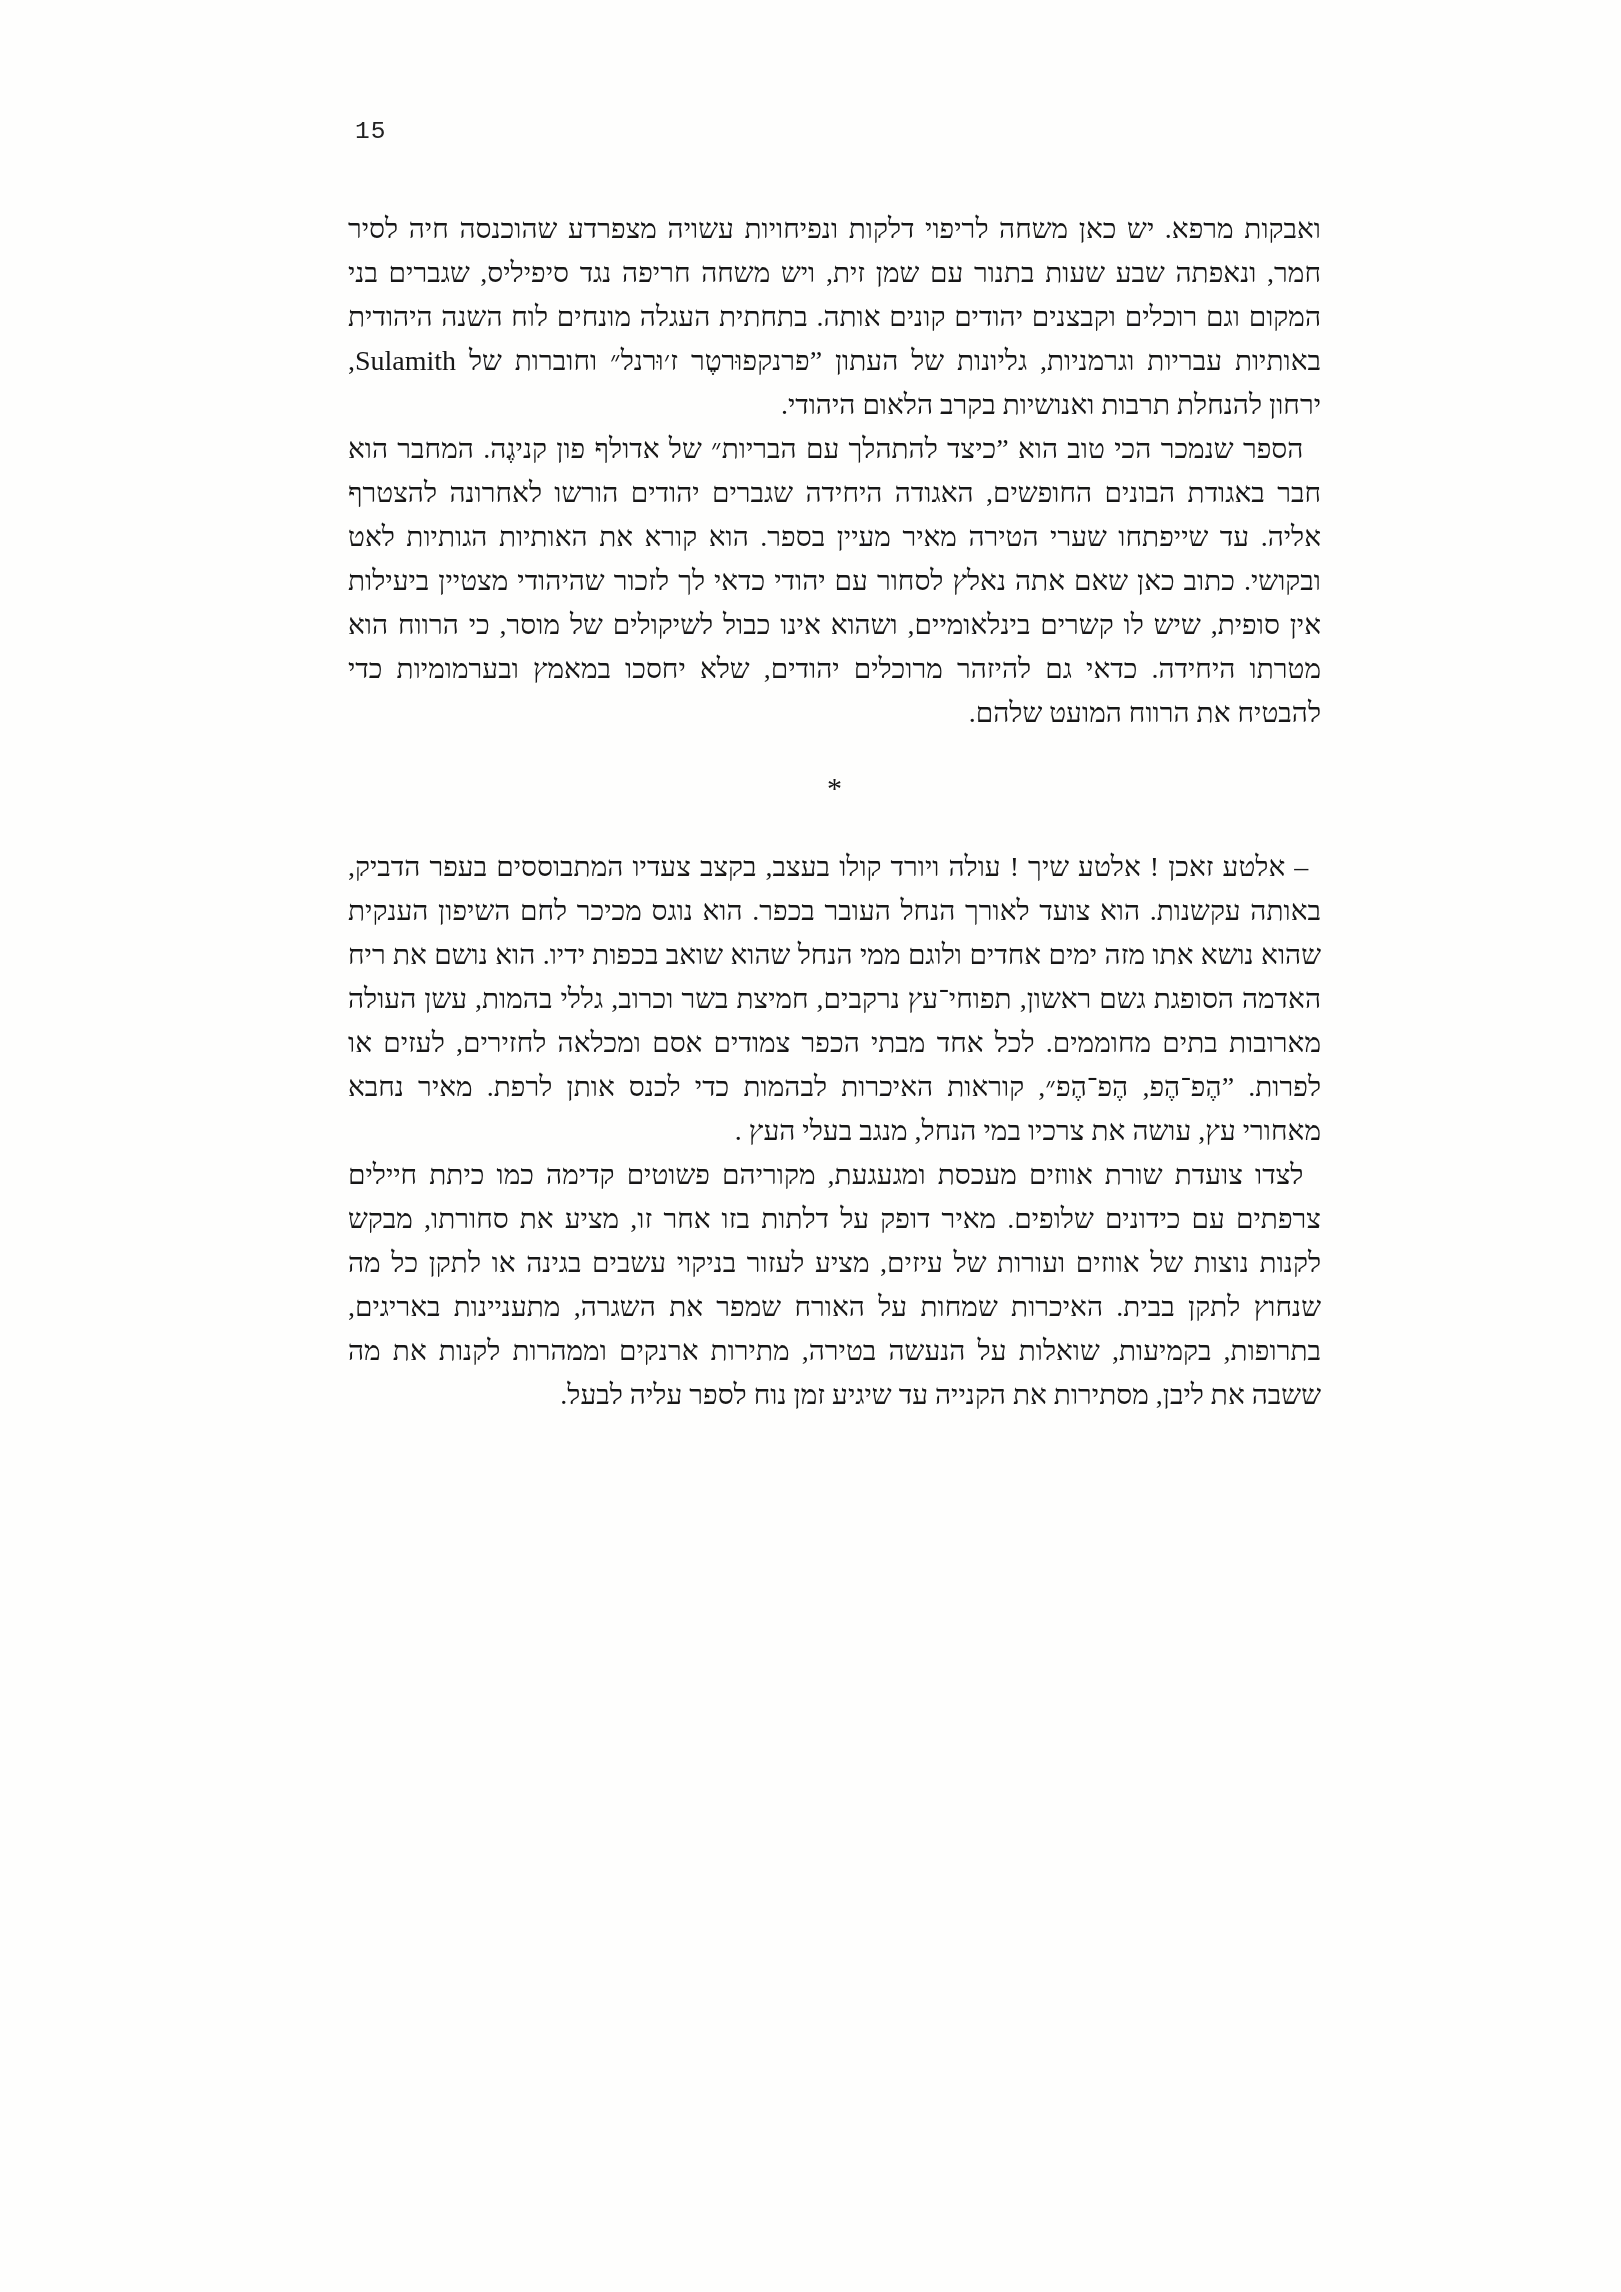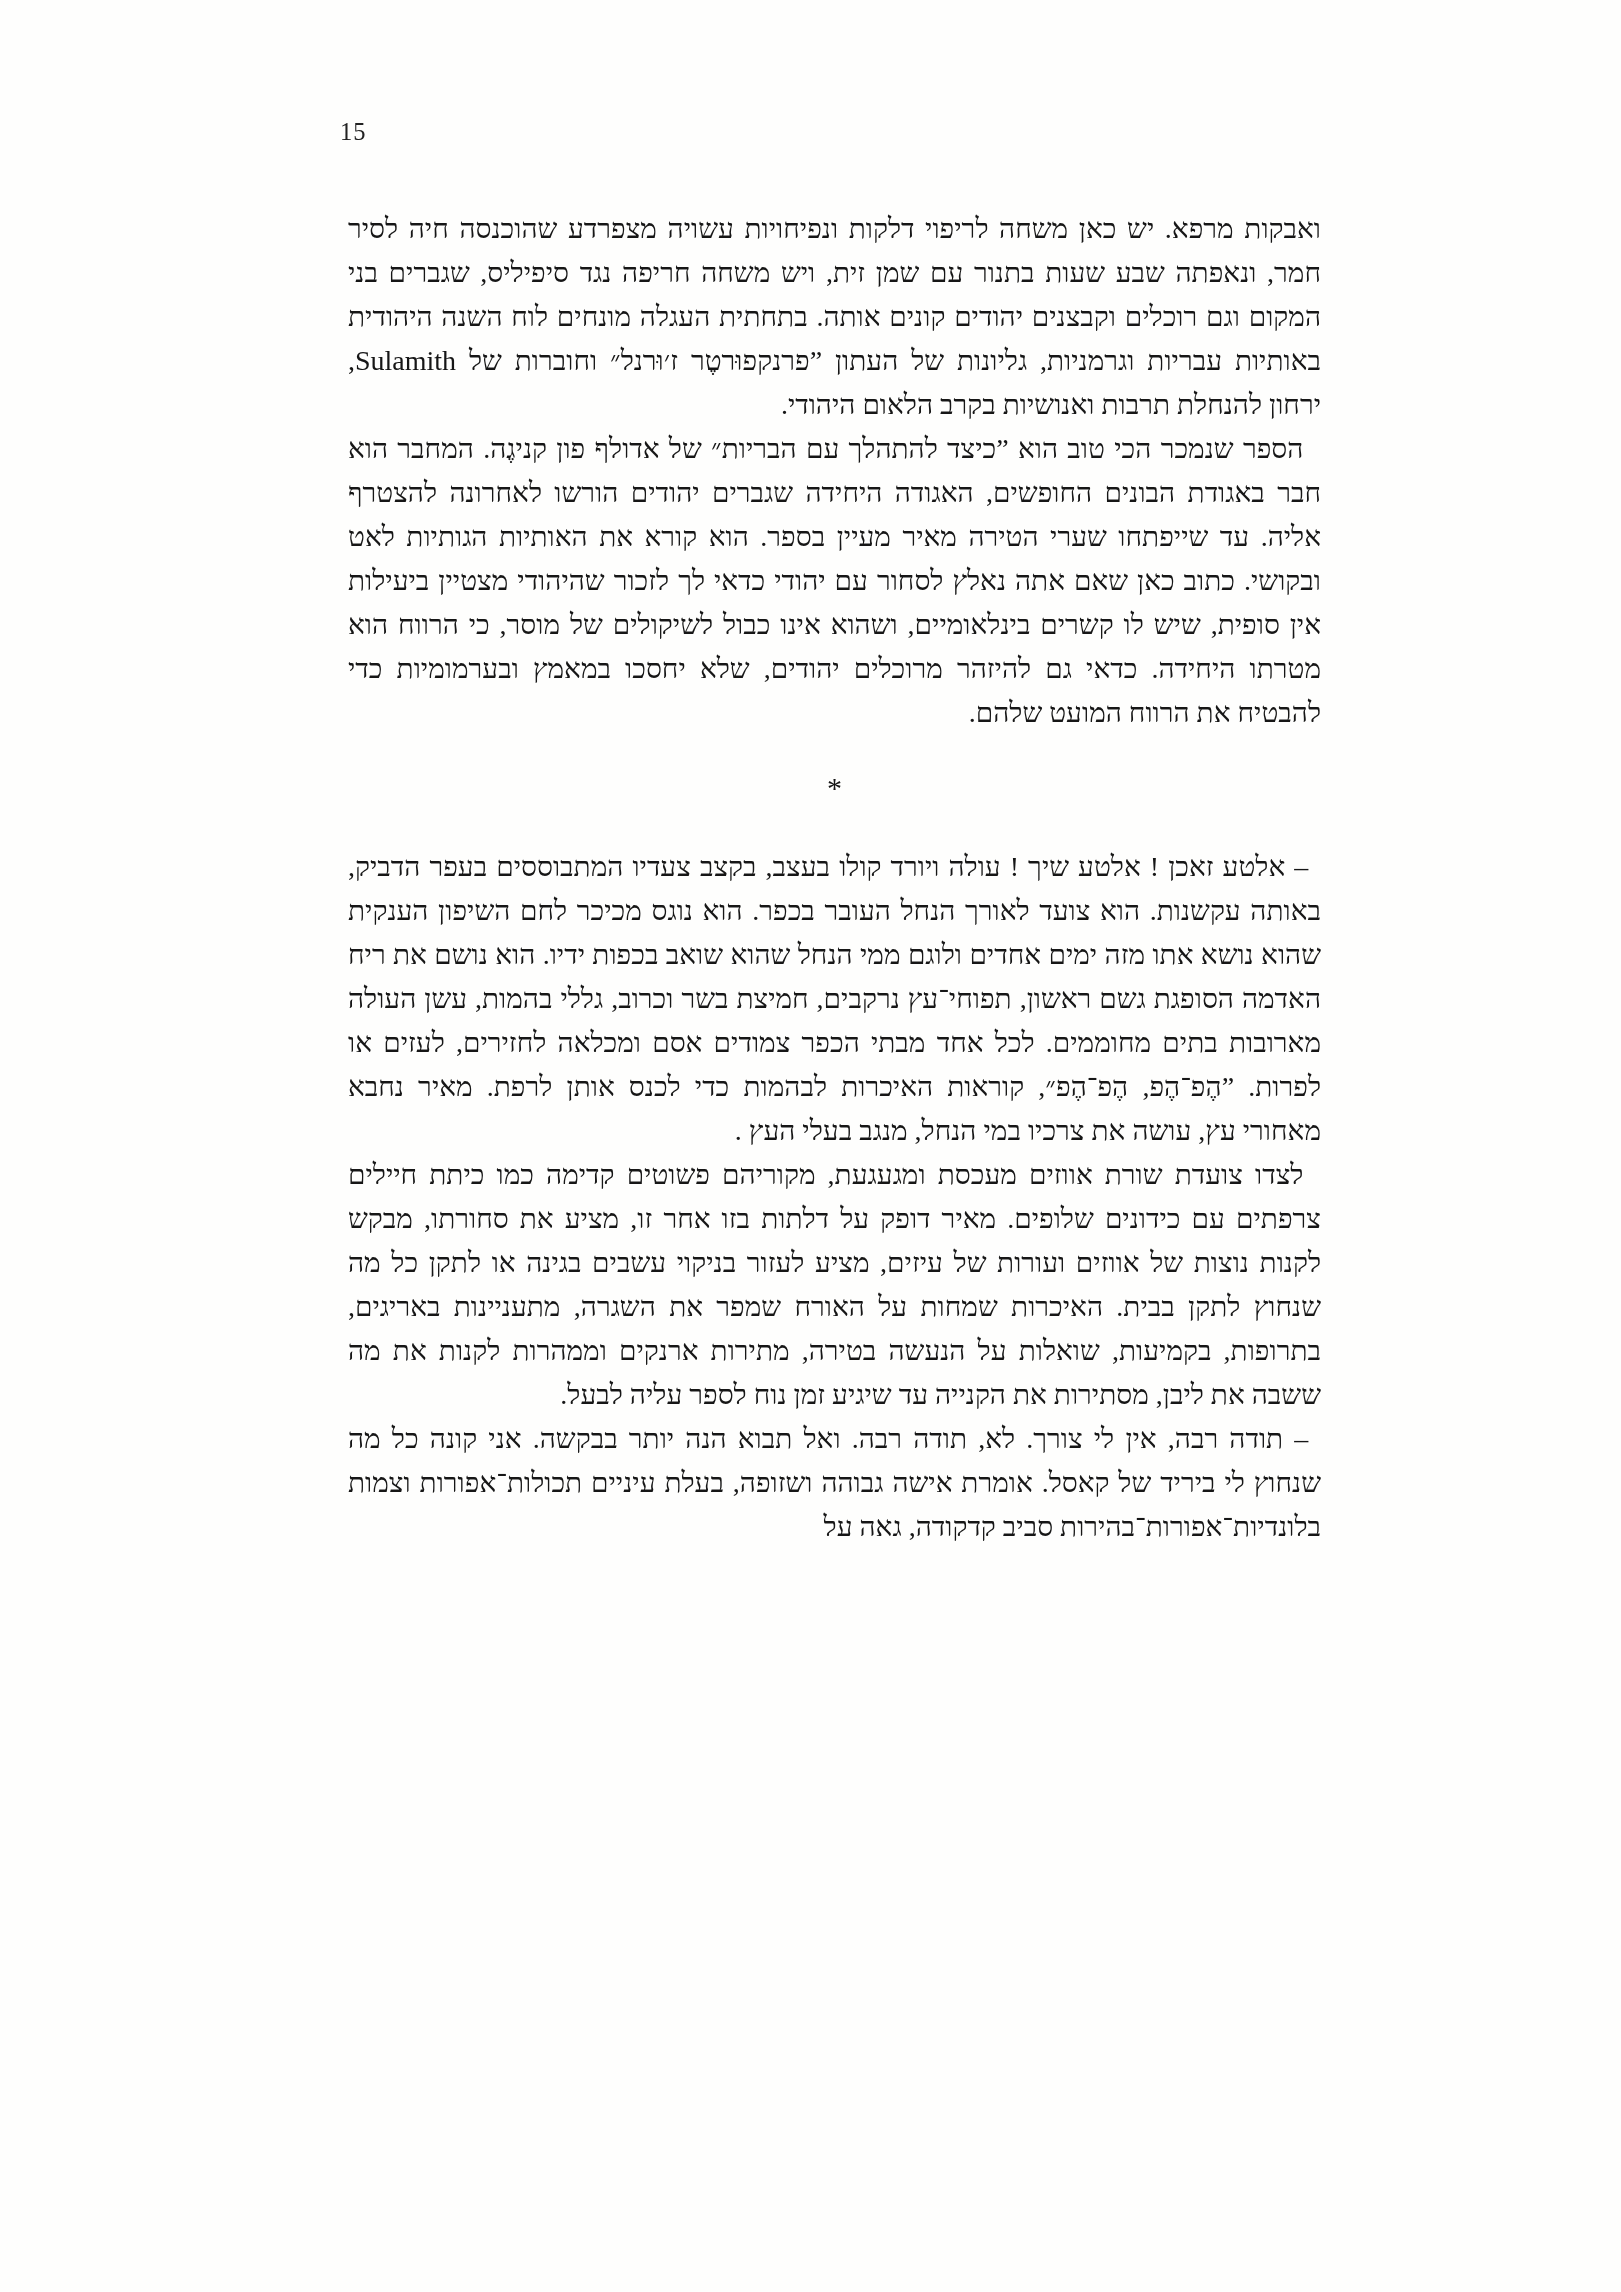--- a/index.html
+++ b/index.html
@@ -13,24 +13,25 @@
     height: 2293px;
     background: #fefefdFF;
     background-color: #fefefd;
     overflow: hidden;
     font-family: "Liberation Serif", "DejaVu Serif", "DejaVu Sans", serif;
     color: #1b1b1b;
   }
   .page-number {
     position: absolute;
     top: 118px;
-    left: 340px;
+    left: 355px;
     font-size: 24.5px;
     letter-spacing: 1px;
     color: #222222;
+    font-family: Liberation Mono, monospace;
   }
   .text-column {
     position: absolute;
     top: 173px;
     left: 348px;
     width: 973px;
     direction: rtl;
     unicode-bidi: embed;
     text-align: justify;
     font-size: 28px;
@@ -68,18 +69,17 @@
     <p class="para">ואבקות מרפא. יש כאן משחה לריפוי דלקות ונפיחויות עשויה מצפרדע שהוכנסה חיה לסיר חמר, ונאפתה שבע שעות בתנור עם שמן זית, ויש משחה חריפה נגד סיפיליס, שגברים בני המקום וגם רוכלים וקבצנים יהודים קונים אותה. בתחתית העגלה מונחים לוח השנה היהודית באותיות עבריות וגרמניות, גליונות של העתון ”פרנקפוּרטֶר ז׳וּרנל״ וחוברות של Sulamith, ירחון להנחלת תרבות ואנושיות בקרב הלאום היהודי.</p>
 
     <p class="para p-indent">הספר שנמכר הכי טוב הוא ”כיצד להתהלך עם הבריות״ של אדולף פון קניגֶה. המחבר הוא חבר באגודת הבונים החופשים, האגודה היחידה שגברים יהודים הורשו לאחרונה להצטרף אליה. עד שייפתחו שערי הטירה מאיר מעיין בספר. הוא קורא את האותיות הגותיות לאט ובקושי. כתוב כאן שאם אתה נאלץ לסחור עם יהודי כדאי לך לזכור שהיהודי מצטיין ביעילות אין סופית, שיש לו קשרים בינלאומיים, ושהוא אינו כבול לשיקולים של מוסר, כי הרווח הוא מטרתו היחידה. כדאי גם להיזהר מרוכלים יהודים, שלא יחסכו במאמץ ובערמומיות כדי להבטיח את הרווח המועט שלהם.</p>
 
     <div class="separator">*</div>
 
     <p class="para p-dialogue">– אלטע זאכן ! אלטע שיך ! עולה ויורד קולו בעצב, בקצב צעדיו המתבוססים בעפר הדביק, באותה עקשנות. הוא צועד לאורך הנחל העובר בכפר. הוא נוגס מכיכר לחם השיפון הענקית שהוא נושא אתו מזה ימים אחדים ולוגם ממי הנחל שהוא שואב בכפות ידיו. הוא נושם את ריח האדמה הסופגת גשם ראשון, תפוחי־עץ נרקבים, חמיצת בשר וכרוב, גללי בהמות, עשן העולה מארובות בתים מחוממים. לכל אחד מבתי הכפר צמודים אסם ומכלאה לחזירים, לעזים או לפרות. ”הֶפ־הֶפ, הֶפ־הֶפ״, קוראות האיכרות לבהמות כדי לכנס אותן לרפת. מאיר נחבא מאחורי עץ, עושה את צרכיו במי הנחל, מנגב בעלי העץ .</p>
 
     <p class="para p-indent">לצדו צועדת שורת אווזים מעכסת ומגעגעת, מקוריהם פשוטים קדימה כמו כיתת חיילים צרפתים עם כידונים שלופים. מאיר דופק על דלתות בזו אחר זו, מציע את סחורתו, מבקש לקנות נוצות של אווזים ועורות של עיזים, מציע לעזור בניקוי עשבים בגינה או לתקן כל מה שנחוץ לתקן בבית. האיכרות שמחות על האורח שמפר את השגרה, מתעניינות באריגים, בתרופות, בקמיעות, שואלות על הנעשה בטירה, מתירות ארנקים וממהרות לקנות את מה ששבה את ליבן, מסתירות את הקנייה עד שיגיע זמן נוח לספר עליה לבעל.</p>
 
-    <p class="para p-dialogue">– תודה רבה, אין לי צורך. לא, תודה רבה. ואל תבוא הנה יותר בבקשה. אני קונה כל מה שנחוץ לי ביריד של קאסל. אומרת אישה גבוהה ושזופה, בעלת עיניים תכולות־אפורות וצמות בלונדיות־אפורות־בהירות סביב קדקודה, גאה על</p>
 
   </div>
 
 </div>
 
 
 </body></html>

